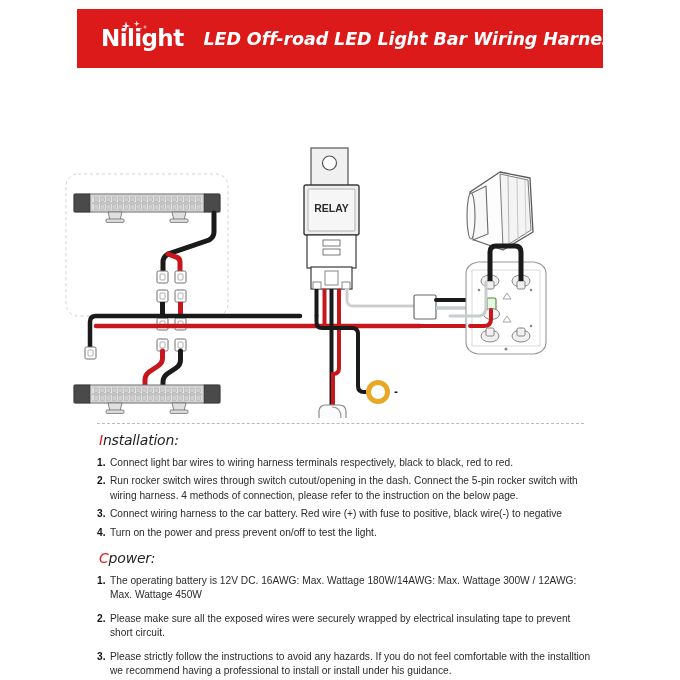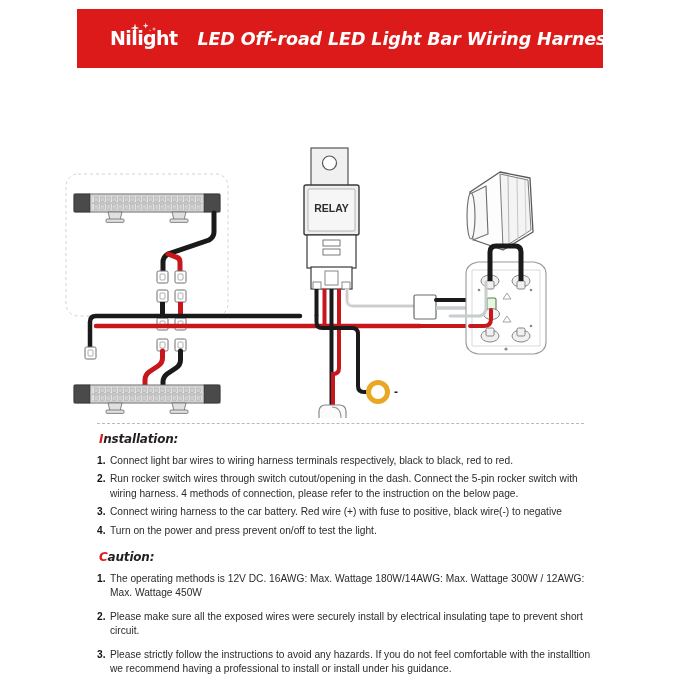--- a/index.html
+++ b/index.html
@@ -23,23 +23,23 @@
     top: 9px;
     width: 526px;
     height: 59px;
     background: #dd1a1a;
     display: flex;
     align-items: center;
     overflow: hidden;
   }
   #brand-logo {
     position: relative;
-    margin-left: 33px;
+    margin-left: 24px;
     color: #ffffff;
-    font-size: 19px;
+    font-size: 23px;
     font-weight: bold;
     letter-spacing: -0.6px;
     font-family: "DejaVu Sans", sans-serif;
     line-height: 1;
   }
   #brand-sparkles {
     position: absolute;
     left: 16px;
     top: -9px;
     width: 46px;
@@ -79,22 +79,22 @@
   
   .section {
     position: absolute;
     left: 97px;
     width: 496px;
   }
   #installation-section { top: 432px; }
   #caution-section { top: 550px; }
 
   .section-heading {
-    font-size: 12px;
-    font-weight: bold;
+    font-size: 14px;
+    font-weight: normal;
     font-style: italic;
     color: #231f20;
     font-family: "DejaVu Sans", sans-serif;
     margin: 0 0 8px 2px;
     letter-spacing: -0.2px;
   }
   .section-heading .accent { color: #dd1a1a; }
 
   .step {
     display: flex;
@@ -442,28 +442,28 @@
     <span class="step-text">Connect wiring harness to the car battery. Red wire (+) with fuse to positive, black wire(-) to negative</span>
   </div>
   <div class="step">
     <span class="step-num">4.</span>
     <span class="step-text">Turn on the power and press prevent on/off to test  the light.</span>
   </div>
 </div>
 
 <div class="section" id="caution-section">
   <div class="section-heading">
-    <span class="accent">C</span><span>aution:</span>
+    <span class="accent">C</span><span>power:</span>
   </div>
 
   <div class="step">
     <span class="step-num">1.</span>
-    <span class="step-text">The operating methods is 12V DC. 16AWG: Max. Wattage 180W/14AWG: Max. Wattage 300W / 12AWG: Max. Wattage 450W</span>
+    <span class="step-text">The operating battery is 12V DC. 16AWG: Max. Wattage 180W/14AWG: Max. Wattage 300W / 12AWG: Max. Wattage 450W</span>
   </div>
   <div class="step">
     <span class="step-num">2.</span>
-    <span class="step-text">Please make sure all the exposed wires were securely install by electrical insulating tape to prevent short circuit.</span>
+    <span class="step-text">Please make sure all the exposed wires were securely wrapped by electrical insulating tape to prevent short circuit.</span>
   </div>
   <div class="step">
     <span class="step-num">3.</span>
     <span class="step-text">Please strictly follow the instructions to avoid any hazards. If you do not feel comfortable with the installtion we recommend having a professional to install or install under his guidance.</span>
   </div>
 </div>
 
 </body></html>

